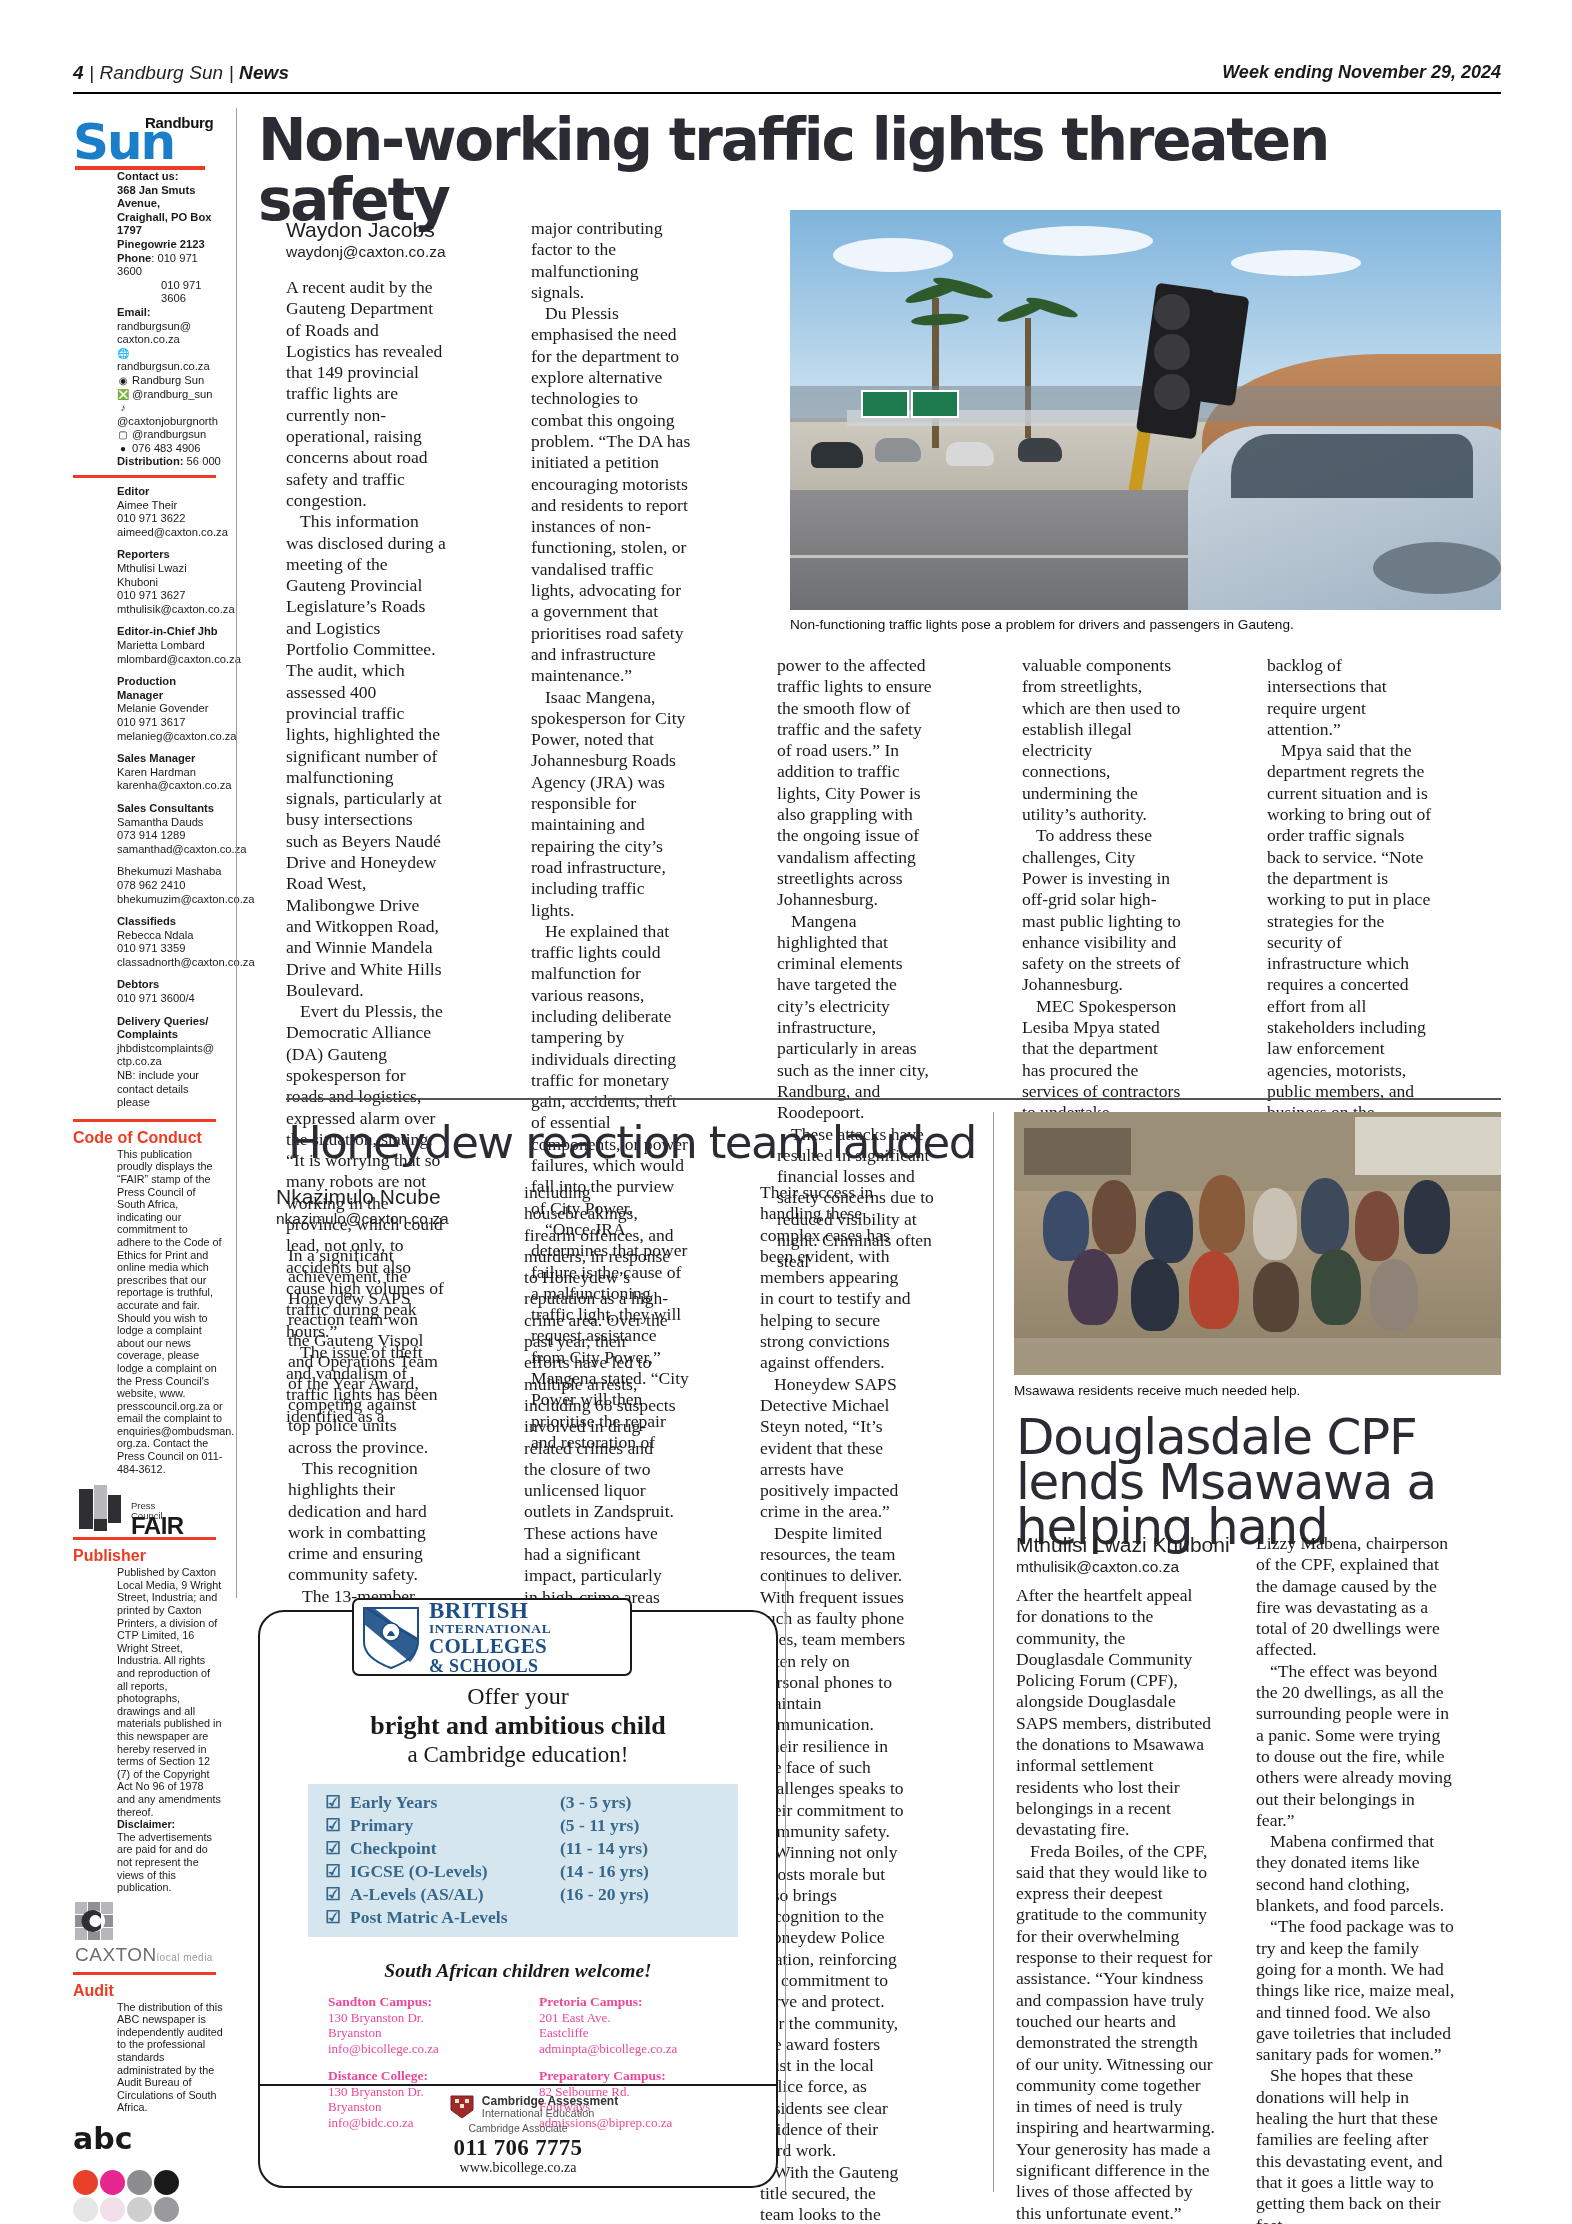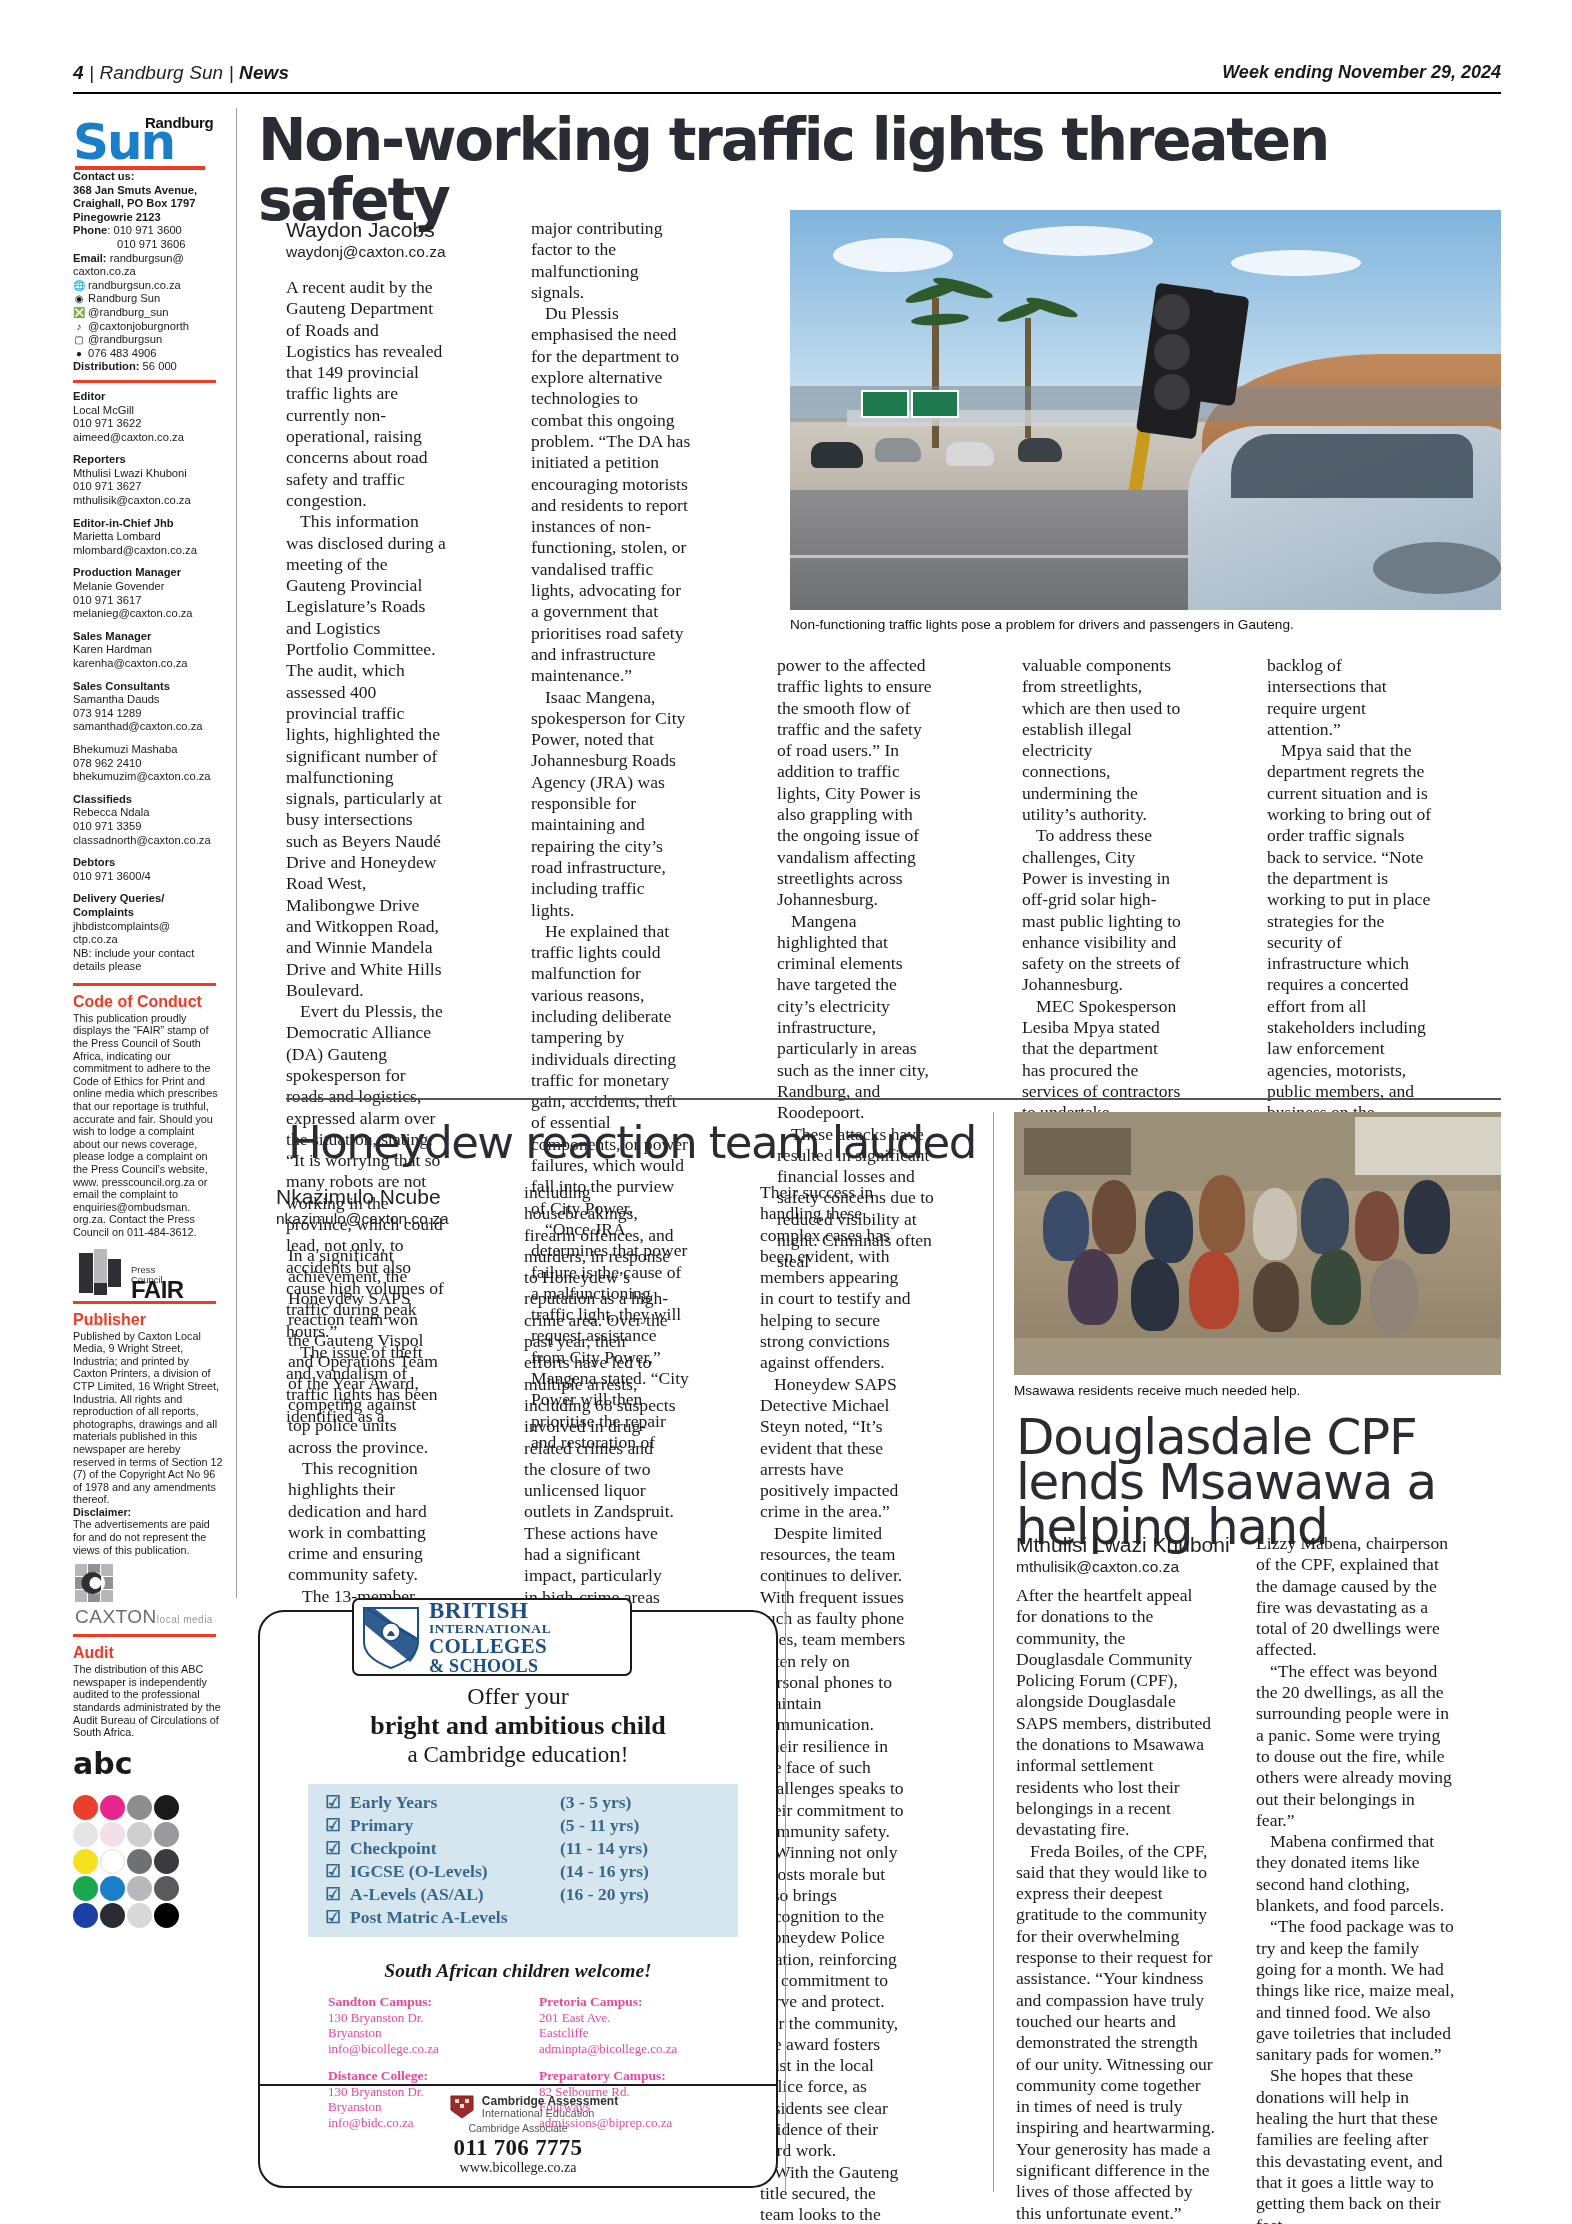--- a/index.html
+++ b/index.html
@@ -36,21 +36,21 @@
     font-weight:700; font-size:50px; color:#1a7ec8;
     letter-spacing:-2px; line-height:52px;
     position:absolute; left:0; top:8px;
   }
   .logo-randburg {
     position:absolute; left:72px; top:6px;
     font-weight:700; font-size:15px; color:#111; letter-spacing:-.3px;
   }
   .logo-rule { position:absolute; left:2px; top:58px; width:130px; height:4px; background:#ef3b24; }
 
-  .sb { font-size:11.2px; line-height:13.6px; color:#1a1a1a; }
+  .sb { font-size:11.2px; line-height:13.6px; color:#1a1a1a;margin-left:44px; }
   .sb b, .sb strong { font-weight:700; }
   .sb-block { margin-bottom:9px; }
   .sb-head { font-weight:700; }
   .sb-ico { display:inline-block; width:12px; text-align:center; font-size:10px; }
   .sb-rule { width:143px; height:3px; background:#ef3b24; margin:6px 0 7px 0; }
   .sb-redhead { color:#ef3b24; font-weight:700; font-size:16px; line-height:18px; margin-bottom:1px; }
 
   .press-logo { margin:10px 0 6px 6px; display:flex; align-items:flex-end; gap:6px; }
   .press-mark { width:46px; height:46px; position:relative; }
   .press-mark i { position:absolute; display:block; }
@@ -295,21 +295,21 @@
         <b>Distribution:</b>
         <span>56 000</span>
       </div>
     </div>
 
     <div class="sb-rule"></div>
 
     <div class="sb">
       <div class="sb-block">
         <div class="sb-head">Editor</div>
-        <div>Local McGill</div>
+        <div>Aimee Their</div>
         <div>010 971 3622</div>
         <div>aimeed@caxton.co.za</div>
       </div>
       <div class="sb-block">
         <div class="sb-head">Reporters</div>
         <div>Mthulisi Lwazi Khuboni</div>
         <div>010 971 3627</div>
         <div>mthulisik@caxton.co.za</div>
       </div>
       <div class="sb-block">

